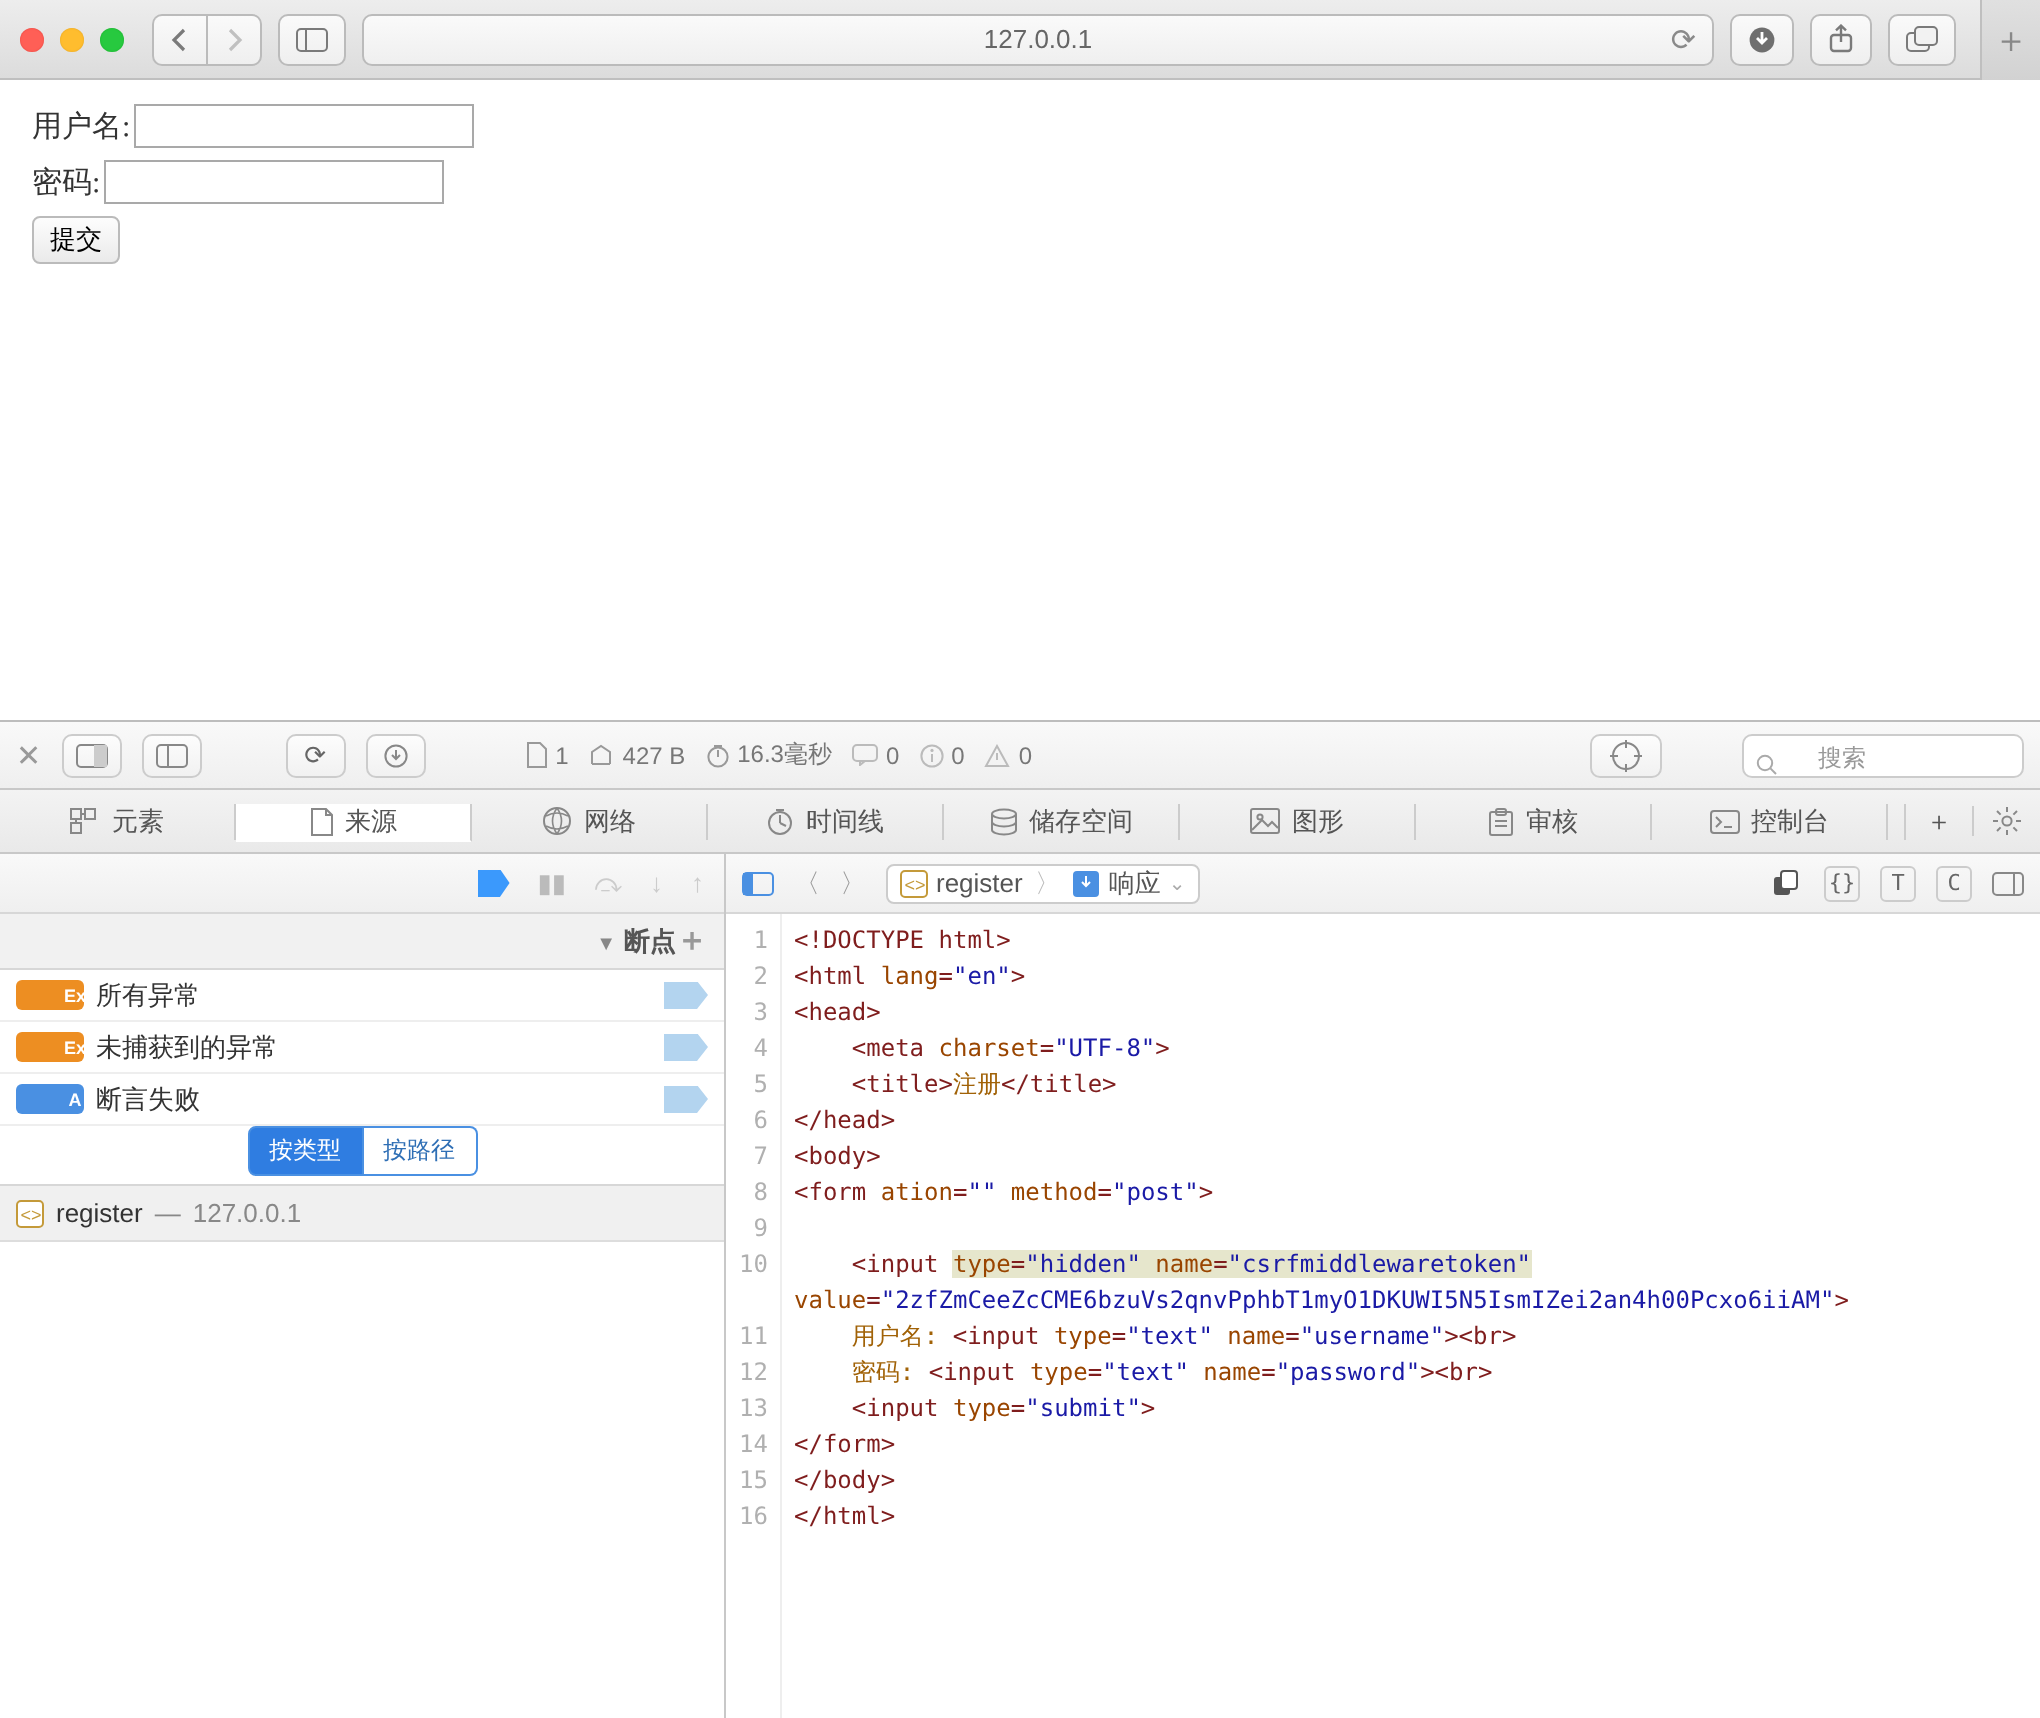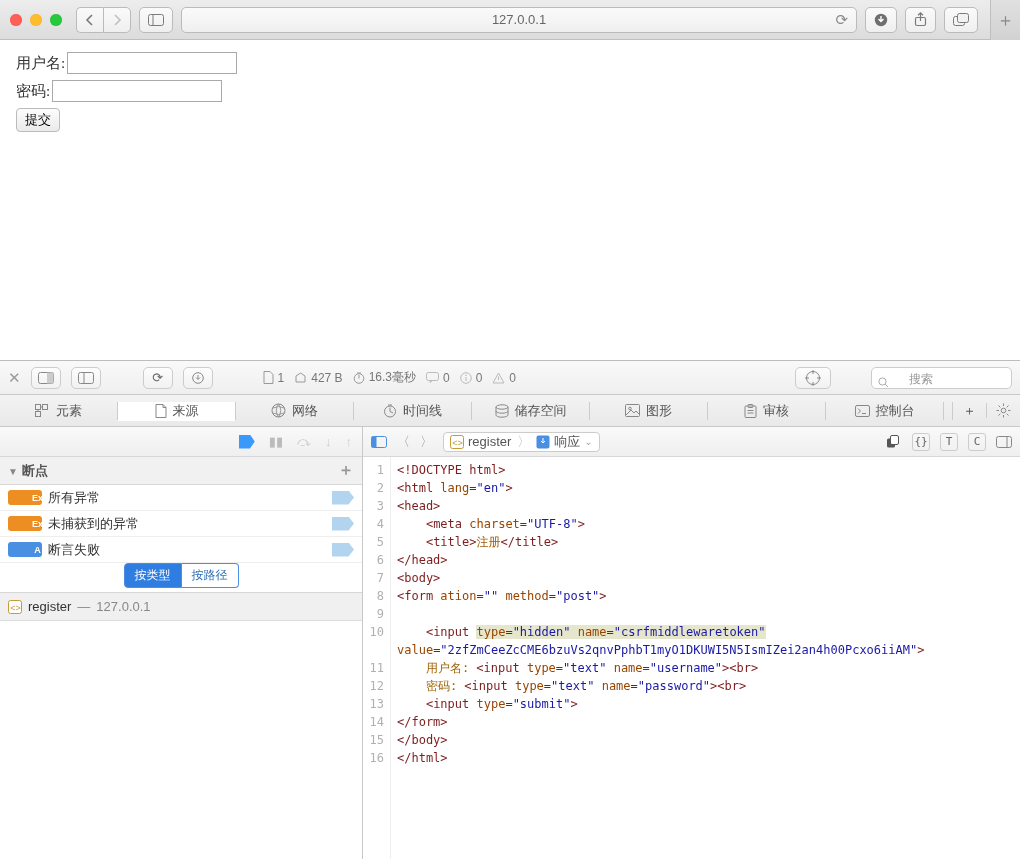--- a/index.html
+++ b/index.html
@@ -75,21 +75,21 @@
 .dt-tab.active { background:#fff; border-bottom:1px solid #fff; margin-bottom:-1px;}
 .dt-tabs-right { margin-left:auto; display:flex; align-items:center;}
 .dt-tabs-right .dt-tab { width:34px; border-left:1px solid #ccc; border-right:none;}
 
 
 .dt-body { flex:1; display:flex; overflow:hidden; background:#fff;}
 .dt-left { width:363px; border-right:1px solid #c8c8c8; display:flex; flex-direction:column; background:#fff;}
 .dt-left-top { height:30px; background:linear-gradient(#f9f9f9,#efefef); border-bottom:1px solid #d7d7d7; display:flex; align-items:center; justify-content:flex-end; gap:14px; padding:0 10px; color:#999;}
 .dt-left-top .play-tag{ width:16px; height:14px; background:#3b99fc; clip-path:polygon(0 0,70% 0,100% 50%,70% 100%,0 100%);}
 
-.sec-head { height:28px; background:#f1f1f1; border-bottom:1px solid #d7d7d7; display:flex; align-items:center; padding:0 8px; color:#555; font-weight:600; justify-content:space-between;font-family:Liberation Serif, serif;}
+.sec-head { height:28px; background:#f1f1f1; border-bottom:1px solid #d7d7d7; display:flex; align-items:center; padding:0 8px; color:#555; font-weight:600; justify-content:flex-end;font-family:Liberation Serif, serif;}
 .sec-head .tri { margin-right:4px; color:#888; font-size:10px;}
 .bp-list { }
 .bp-item { height:26px; display:flex; align-items:center; padding:0 8px; gap:6px; border-bottom:1px solid #eee; font-size:13px; color:#333;}
 .bp-badge { width:34px; height:15px; border-radius:3px; color:#fff; font-size:9px; font-weight:700; display:flex; align-items:center; justify-content:center;padding-left:25px;}
 .bp-badge.ex{ background:#ed8e22;}
 .bp-badge.as{ background:#4a90e2;}
 .bp-tag { margin-left:auto; width:22px; height:14px; background:#b3d4ef; clip-path:polygon(0 0,75% 0,100% 50%,75% 100%,0 100%);}
 
 .toggle-row { height:30px; display:flex; align-items:flex-start; justify-content:center; gap:0; border-bottom:1px solid #d7d7d7;}
 .toggle-row .tg { padding:3px 10px; font-size:12px; border:1px solid #4a90e2; color:#333;}

